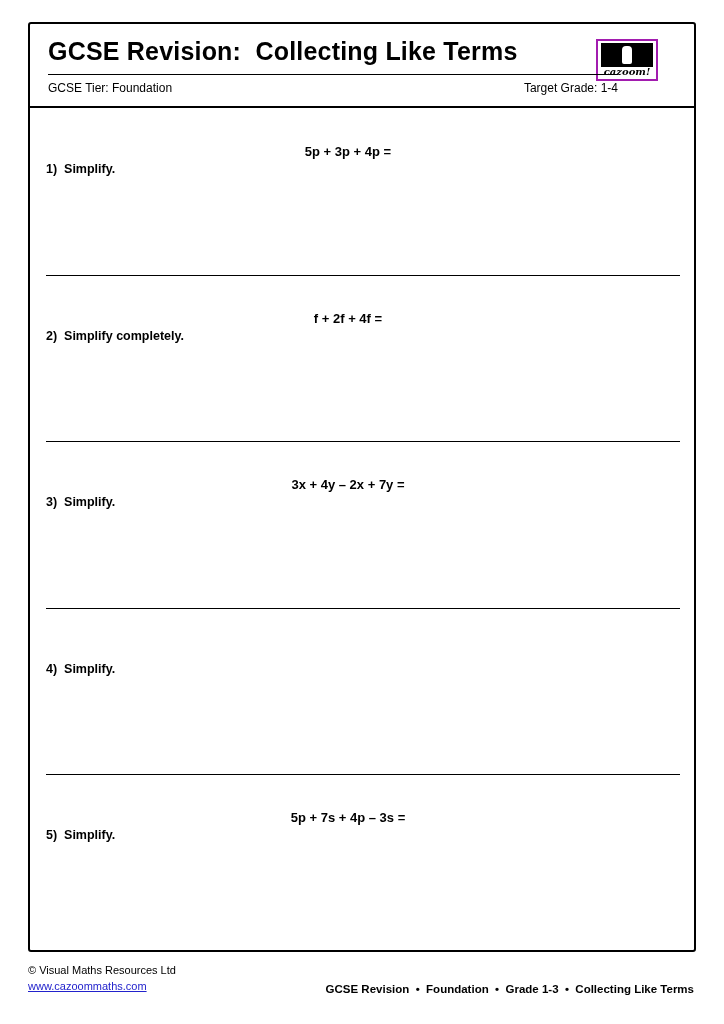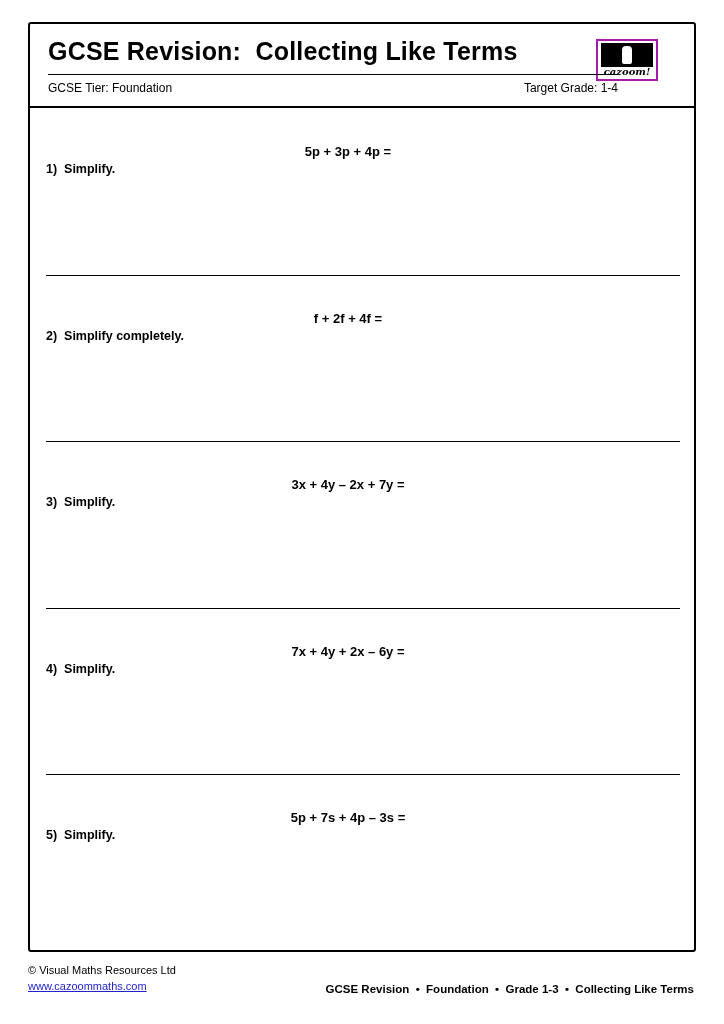--- a/index.html
+++ b/index.html
@@ -246,21 +246,20 @@
 
       <div class="question">
         <div class="q-sep"></div>
         <div class="q-label">3)  Simplify.</div>
         <div class="q-expr">3x + 4y – 2x + 7y =</div>
       </div>
 
       <div class="question">
         <div class="q-sep"></div>
         <div class="q-label">4)  Simplify.</div>
-        <div class="q-expr">7x + 4y + 2x – 6y =</div>
       </div>
 
       <div class="question">
         <div class="q-sep"></div>
         <div class="q-label">5)  Simplify.</div>
         <div class="q-expr">5p + 7s + 4p – 3s =</div>
       </div>
 
     </div>
   </div>

